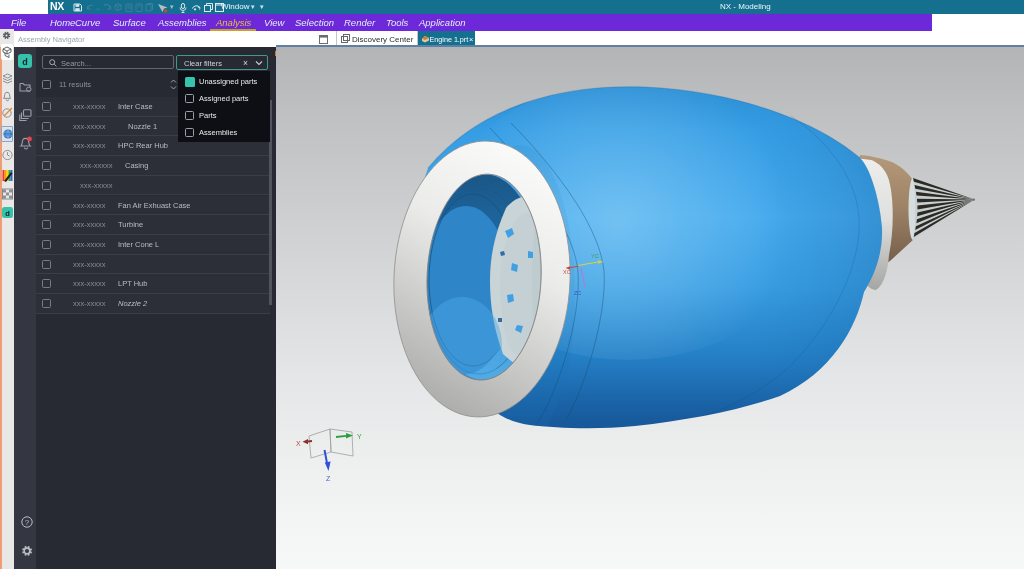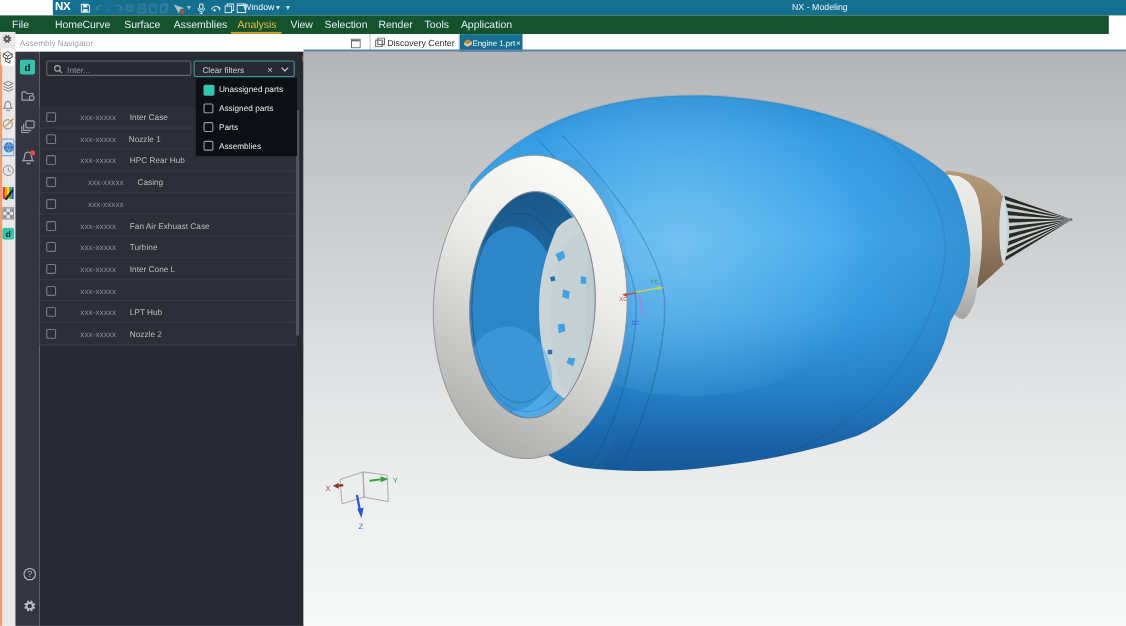--- a/index.html
+++ b/index.html
@@ -1,21 +1,21 @@
 <!DOCTYPE html>
 <html><head>
 <meta charset="utf-8">
 <style>
   * { margin:0; padding:0; box-sizing:border-box; }
   html,body { width:1024px; height:569px; overflow:hidden; }
   body { font-family:"Liberation Sans", sans-serif; position:relative; background:#fff; }
   .abs { position:absolute; }
   
   #titlebar { left:0; top:0; width:1024px; height:14px; background:#15708f;margin-left:48px; }
-  #menubar  { left:0; top:14px; width:1008px; height:17px; background:#14532d; }
+  #menubar  { left:0; top:14px; width:932px; height:17px; background:#6d28d9;font-style:italic; }
   .menu { position:absolute; top:3px; font-size:9.5px; color:#e3eff5; white-space:nowrap; }
   .abs span, span.abs { white-space:nowrap; }
   #tabbar { left:0; top:31px; width:1024px; height:16px; background:#ffffff; }
   #vline { left:276px; top:44.5px; width:748px; height:2px; background:#5e80a3; z-index:5;}
   
   #lstrip { left:0; top:29px; width:14px; height:540px; background:#e9e8e7; }
   #orange { left:0; top:47px; width:2px; height:522px; background:#ee9e72; }
   #sidebar { left:14px; top:47px; width:22px; height:522px; background:#343741; }
   
   #panel { left:36px; top:47px; width:240px; height:522px; background:#272a33; }
@@ -210,42 +210,49 @@
     </svg>
   </div>
 
   <div class="abs" id="panel">
 
     <div class="abs" style="left:6px;top:8px;width:132px;height:14px;border:1px solid #62666e;border-radius:2px;">
       <svg class="abs" style="left:6px;top:2.5px;" width="8" height="8" viewBox="0 0 8 8">
         <circle cx="3.2" cy="3.2" r="2.5" fill="none" stroke="#a6abb2" stroke-width="1"></circle>
         <path d="M5.2,5.2 L7.4,7.4" stroke="#a6abb2" stroke-width="1"></path>
       </svg>
-      <span class="abs" style="left:18px;top:2.5px;font-size:7.5px;color:#9298a0;">Inter...</span>
+      <span class="abs" style="left:18px;top:2.5px;font-size:7.5px;color:#9298a0;">Search...</span>
     </div>
 
     <div class="abs" style="left:140px;top:8px;width:92px;height:15px;border:1px solid #3f9a8d;border-radius:2px;padding-left:15px;">
       <span class="abs" style="left:7px;top:3px;font-size:7.5px;color:#ced2d6;">Clear filters</span>
       <span class="abs" style="left:66px;top:1.5px;font-size:8.5px;color:#d6dade;">×</span>
       <svg class="abs" style="left:78px;top:5px;" width="8" height="5" viewBox="0 0 8 5">
         <path d="M1,0.5 L4,3.5 L7,0.5" fill="none" stroke="#c9ced3" stroke-width="1.1"></path>
       </svg>
     </div>
 
+    <div class="abs" style="left:0;top:30px;width:234px;height:16px;">
+      <span class="cbx" style="top:3px;"></span>
+      <span class="abs" style="left:23px;top:3px;font-size:7.5px;color:#8b9097;">11 results</span>
+      <svg class="abs" style="left:134px;top:2px;" width="7" height="11" viewBox="0 0 7 11">
+        <path d="M1,3.5 L3.5,1 L6,3.5 M1,7.5 L3.5,10 L6,7.5" fill="none" stroke="#9fa4ab" stroke-width="1"></path>
+      </svg>
+    </div>
 
     <div id="rows" class="abs" style="left:0;top:50px;width:240px;">
       <div class="srow" style="top:0.0px;">
         <span class="cbx"></span>
         <span class="rid" style="left:37px;">xxx-xxxxx</span>
         <span class="rnm" style="left:82px;">Inter Case</span>
       </div>
       <div class="srow" style="top:19.7px;">
         <span class="cbx"></span>
         <span class="rid" style="left:37px;">xxx-xxxxx</span>
-        <span class="rnm" style="left:81px;">Nozzle 1</span>
+        <span class="rnm" style="left:92px;">Nozzle 1</span>
       </div>
       <div class="srow" style="top:39.4px;">
         <span class="cbx"></span>
         <span class="rid" style="left:37px;">xxx-xxxxx</span>
         <span class="rnm" style="left:82px;">HPC Rear Hub</span>
       </div>
       <div class="srow" style="top:59.1px;">
         <span class="cbx"></span>
         <span class="rid" style="left:44px;">xxx-xxxxx</span>
         <span class="rnm" style="left:89px;">Casing</span>
@@ -276,21 +283,21 @@
         <span class="rnm" style="left:82px;margin-top:16px;">Rear Hub</span>
       </div>
       <div class="srow" style="top:177.3px;">
         <span class="cbx"></span>
         <span class="rid" style="left:37px;">xxx-xxxxx</span>
         <span class="rnm" style="left:82px;">LPT Hub</span>
       </div>
       <div class="srow" style="top:197.0px;">
         <span class="cbx"></span>
         <span class="rid" style="left:37px;">xxx-xxxxx</span>
-        <span class="rnm" style="left:82px;">Nozzle 2</span>
+        <span class="rnm" style="left:82px;font-style:italic;">Nozzle 2</span>
       </div>
     </div>
 
     <div class="abs" id="dropdown">
       <div class="ditem" style="top:2px;">
         <span class="abs" style="left:7px;top:4px;width:10px;height:10px;background:#35c4ad;border-radius:1.5px;"></span>
         <span class="dtxt">Unassigned parts</span>
       </div>
       <div class="ditem" style="top:19px;">
         <span class="dbox"></span>

